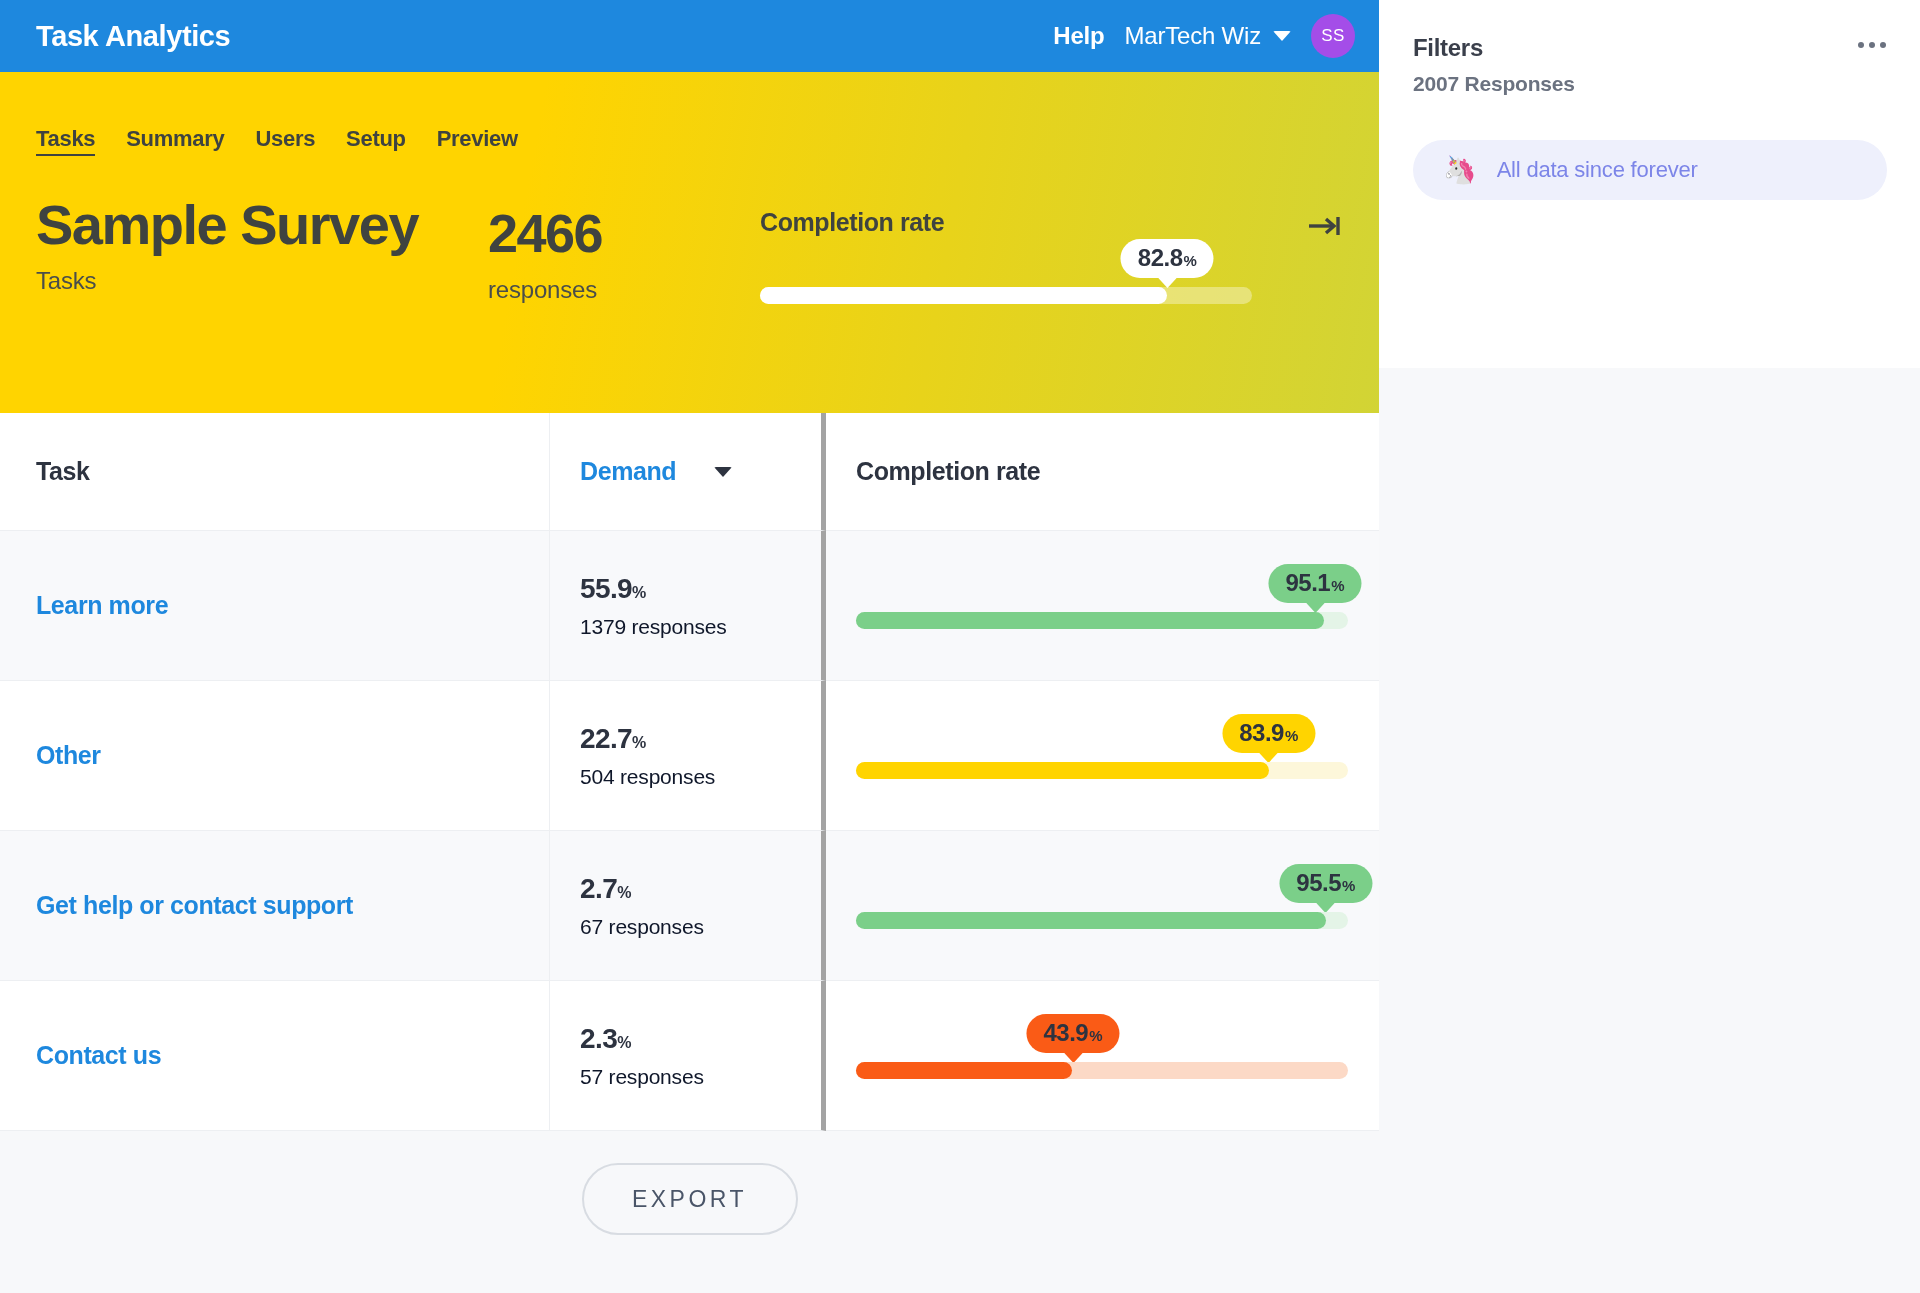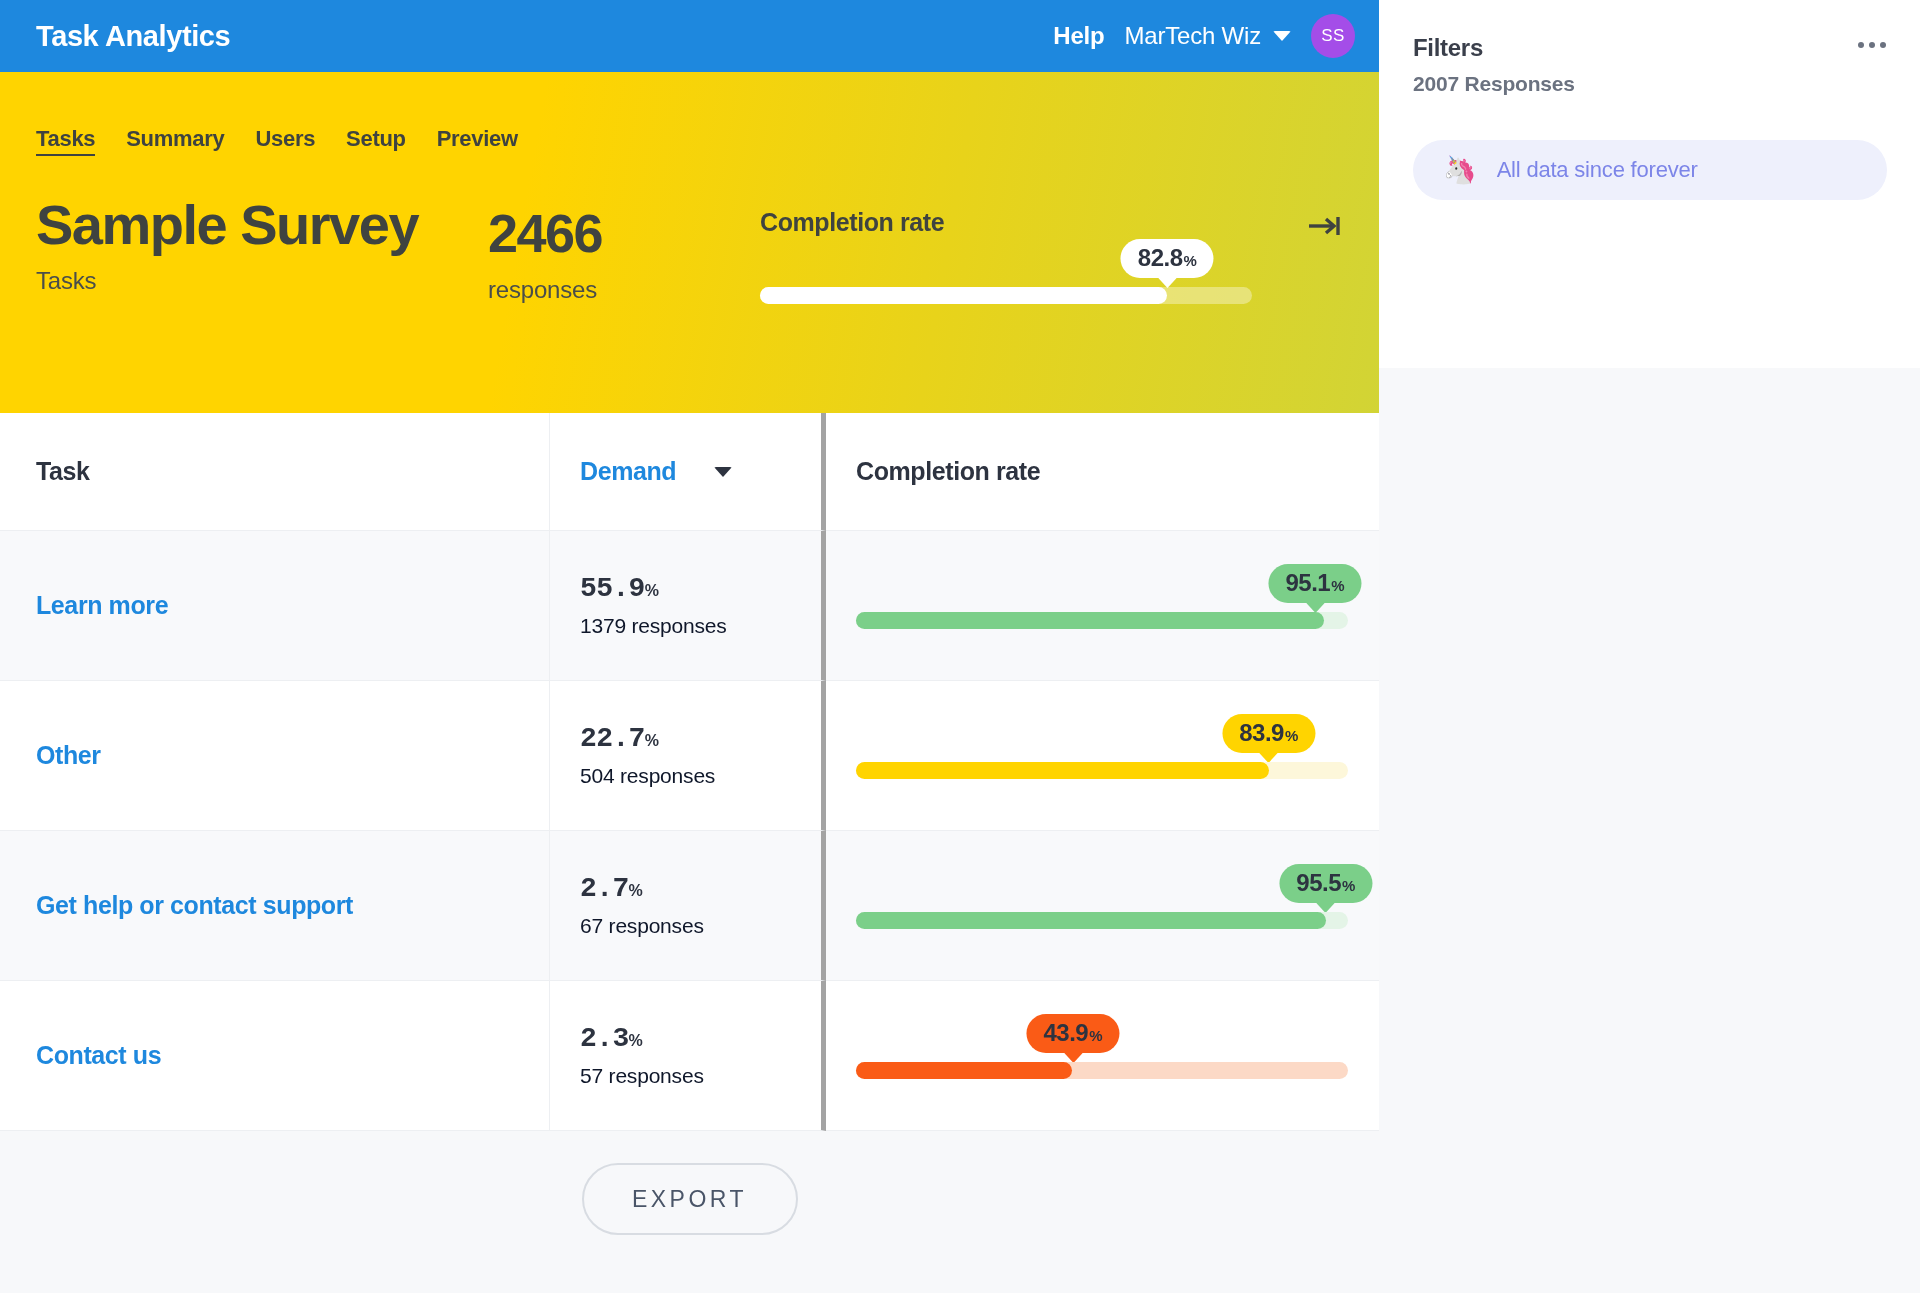--- a/index.html
+++ b/index.html
@@ -148,21 +148,21 @@
   }
 
   .tbody .trow .tcell { height: 150px; }
   .tbody .trow:nth-child(odd)  .tcell { background: #F8F9FB; }
   .tbody .trow:nth-child(even) .tcell { background: #FFFFFF; }
 
   .task-link {
     font-size: 25px; font-weight: 600; color: #1E88DE;
     letter-spacing: -0.4px; cursor: pointer;
   }
-  .dem-num { font-size: 28px; font-weight: 700; color: #2D3340; letter-spacing: -0.6px; font-family: Liberation Mono, monospace; }
+  .dem-num { font-size: 28px; font-weight: 700; color: #2D3340; letter-spacing: -0.6px; }
   .dem-pct { font-size: 16px; font-weight: 700; color: #2D3340; }
   .dem-resp { font-size: 21px; font-weight: 400; color: #0f172a; margin-top: 10px; letter-spacing: -0.2px; }
 
   .row-bar-wrap { position: relative; width: 492px; height: 17px; margin-top: 30px; }
   .row-track { position: absolute; left:0; top:0; width: 492px; height: 17px; border-radius: 9px; }
   .row-fill  { position: absolute; left:0; top:0; height: 17px; border-radius: 9px; }
 
   
   .export-wrap {
     background: #F7F8FA; flex: 1;

